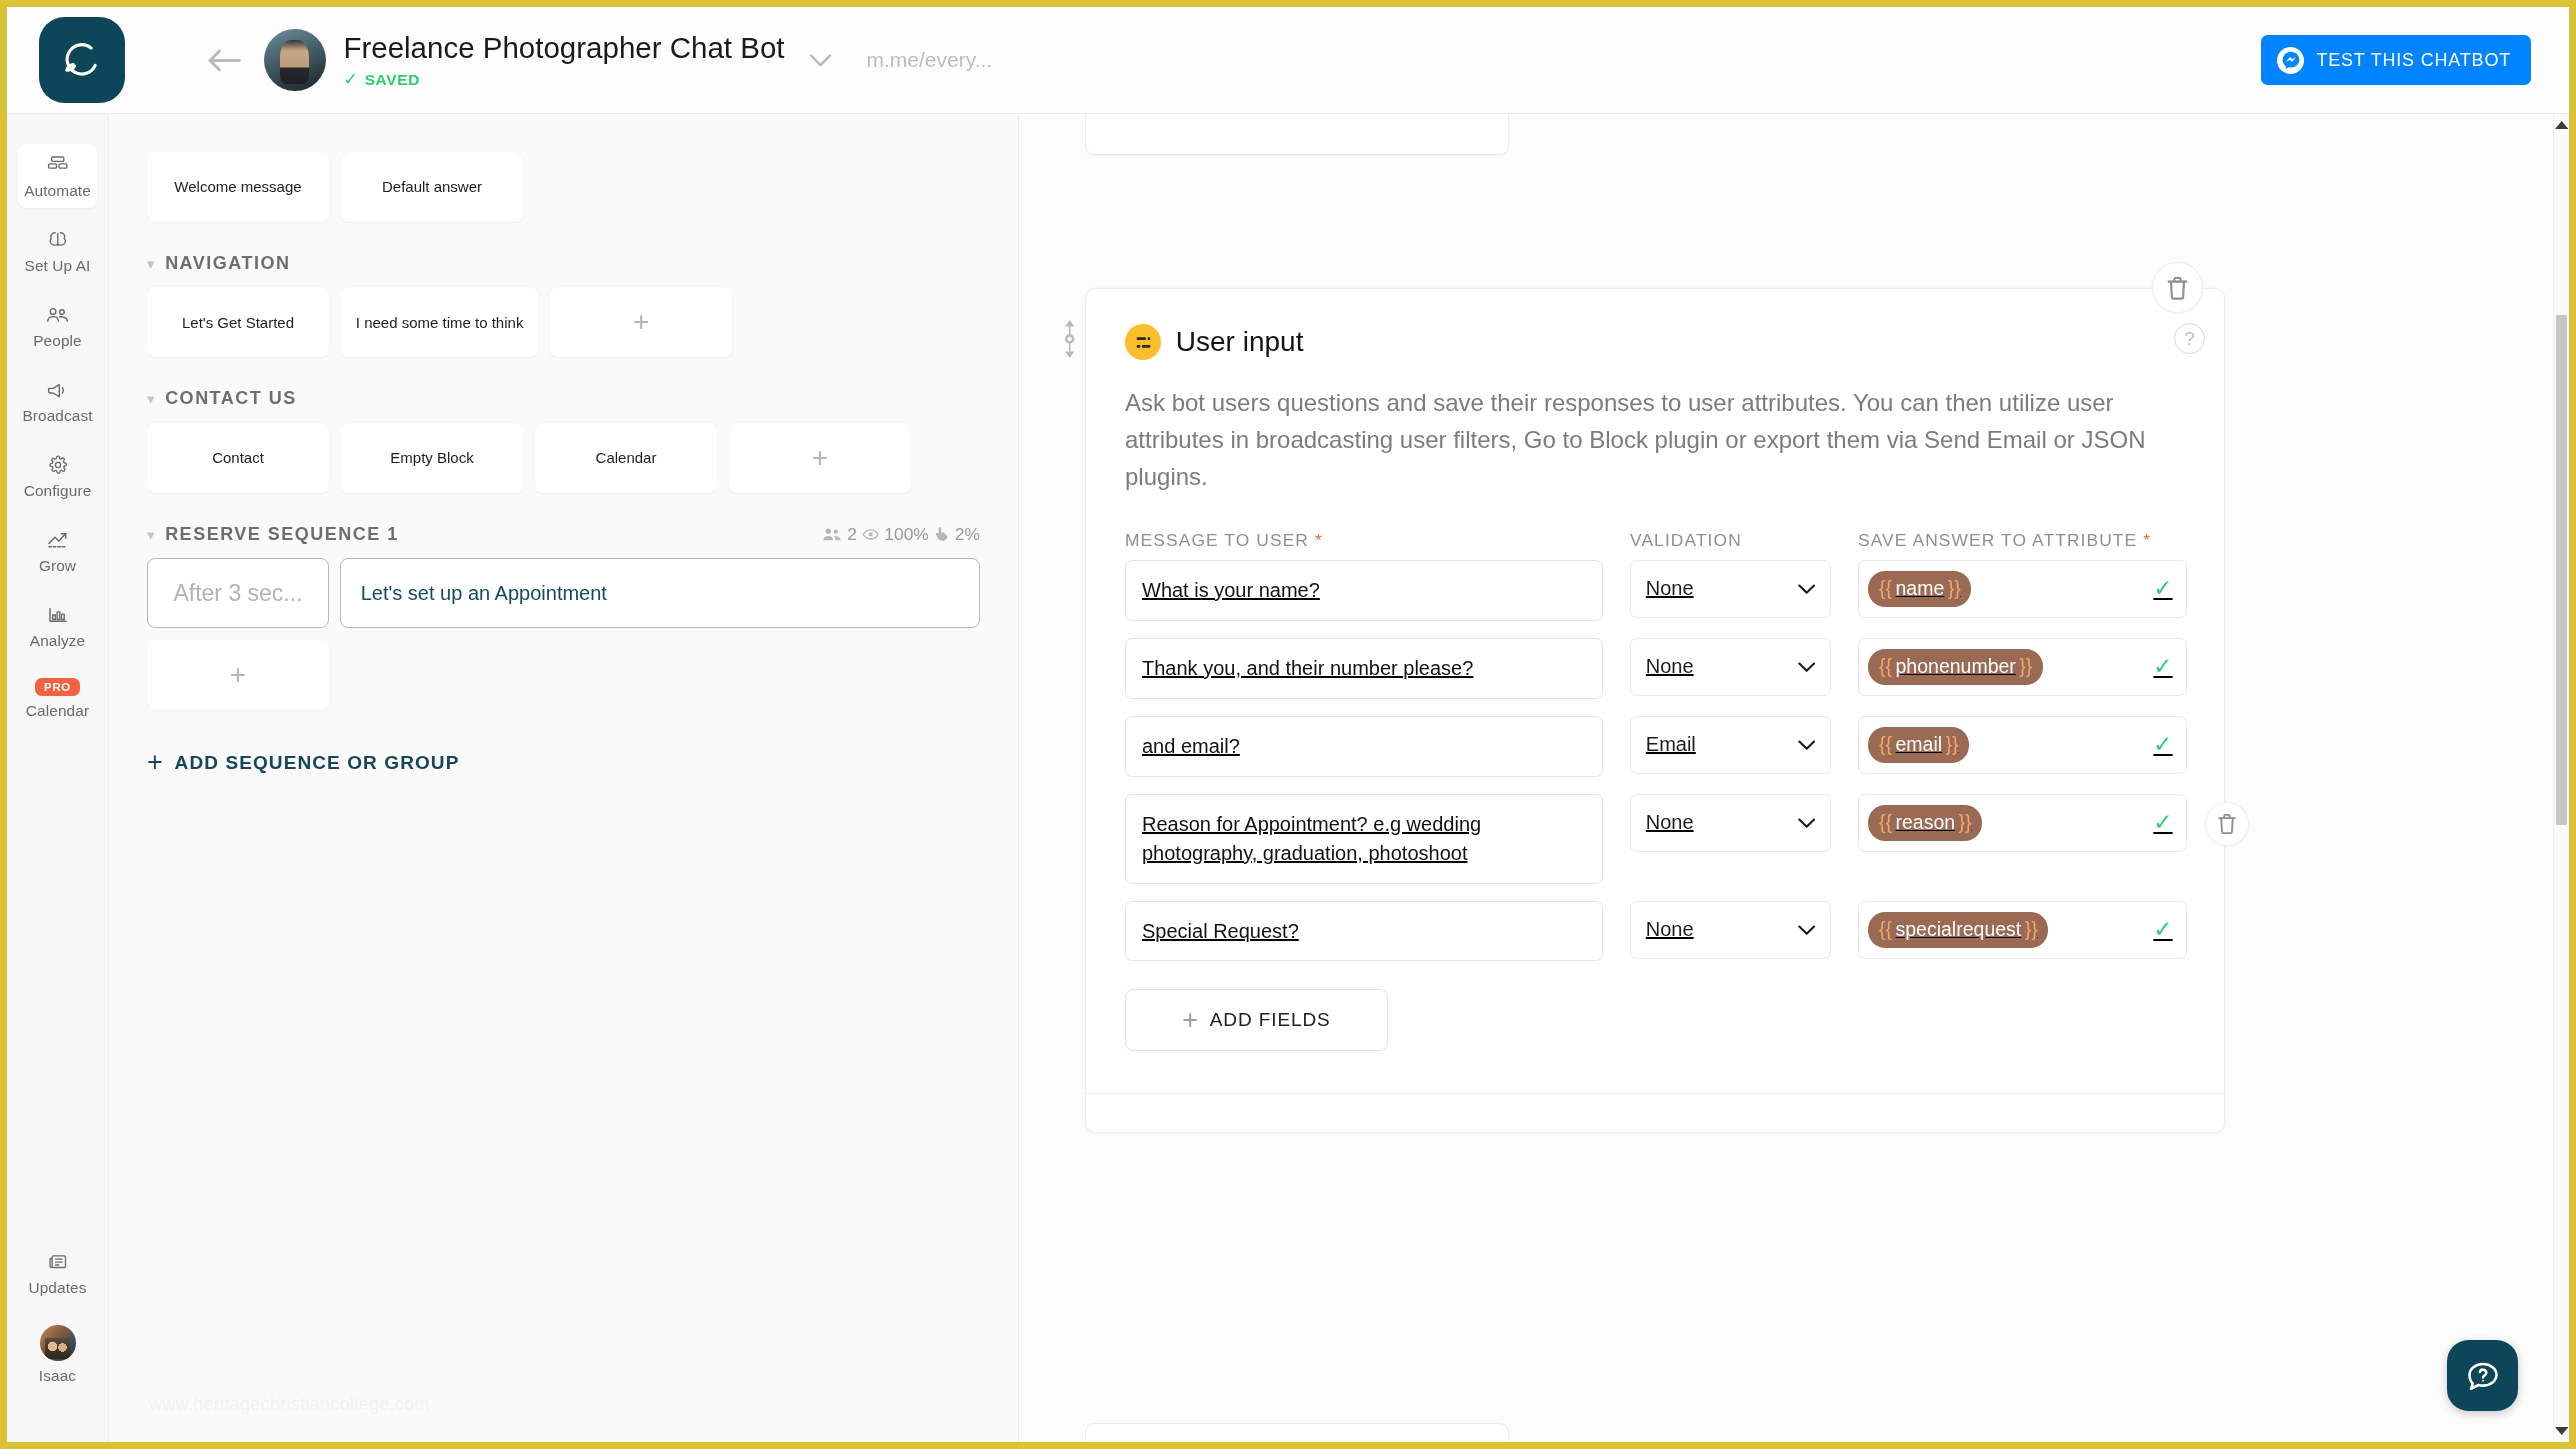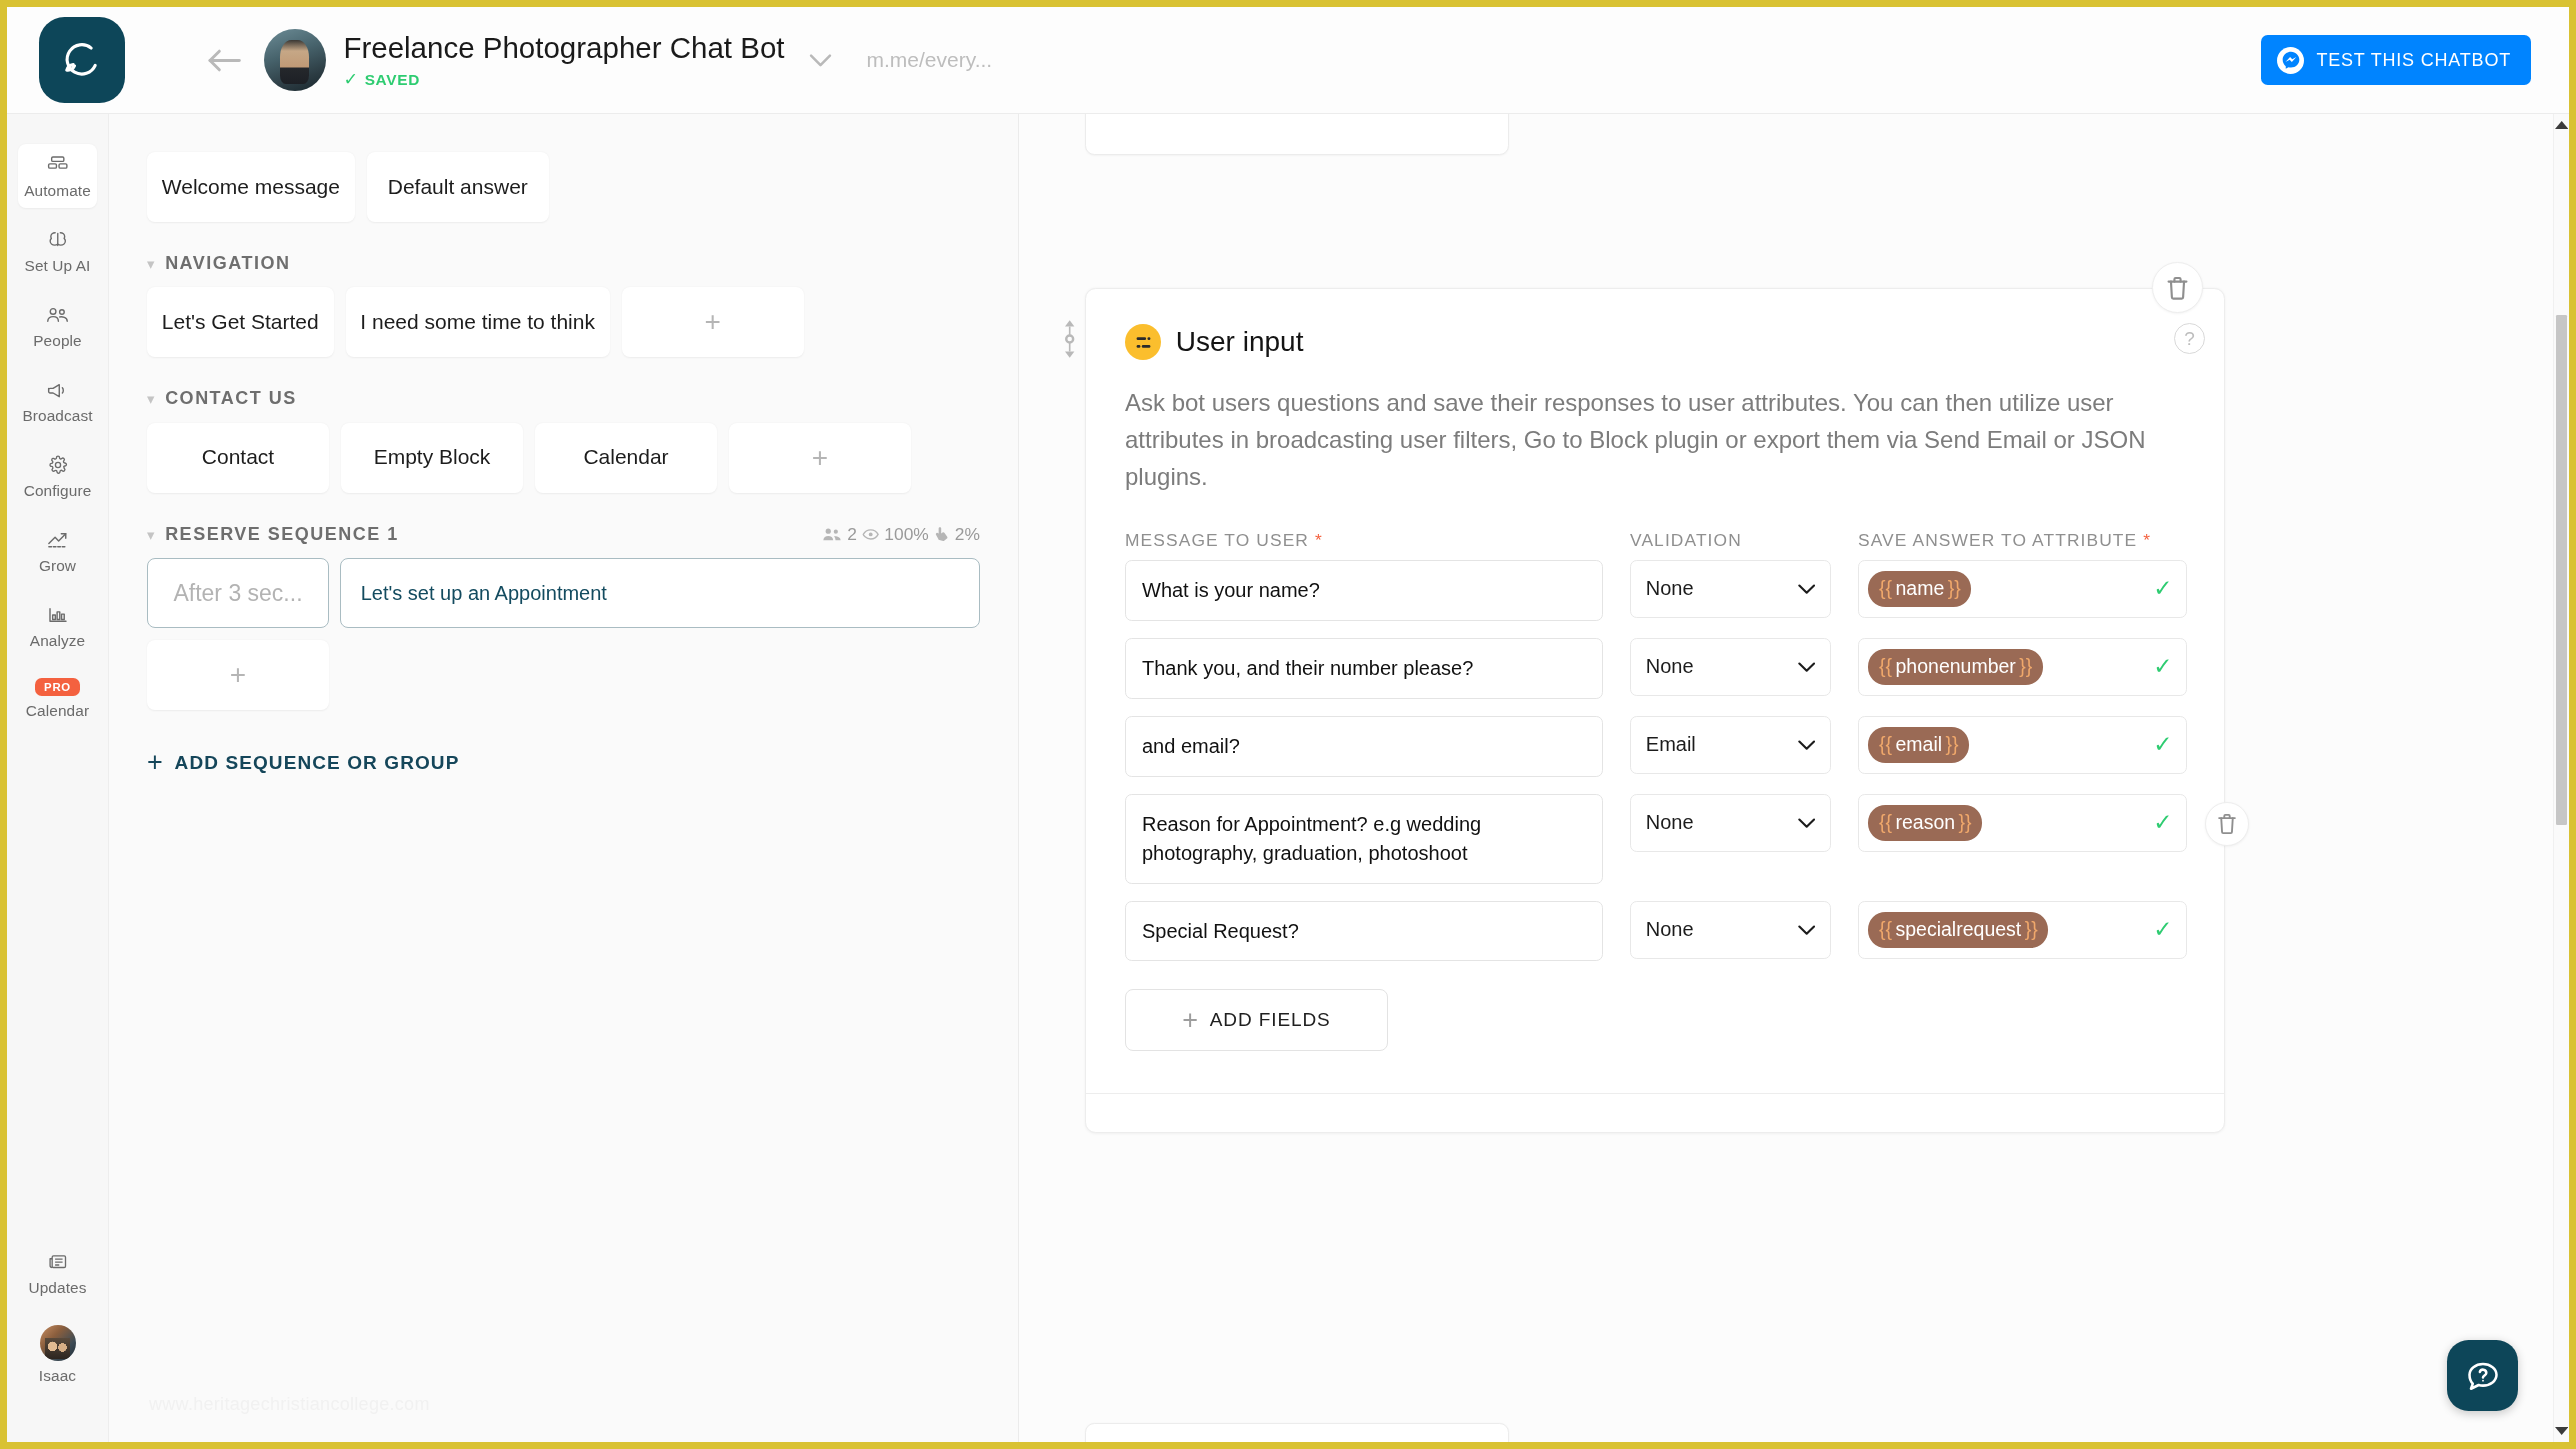--- a/index.html
+++ b/index.html
@@ -105,21 +105,21 @@
     position: absolute; left: 102px; top: 107px; bottom: 0; width: 910px;
     background: #fafafa; border-right: 0.7px solid #ebebeb;
     padding: 38px 0 0 0; overflow: hidden; z-index: 10;
   }
   .chips { display: flex; flex-wrap: wrap; gap: 12px; padding: 0 38px; }
   .chip {
     background: #fff; border-radius: 8px; min-width: 182px; min-height: 70px;
     box-shadow: 0 0.7px 2px rgba(0,0,0,.06);
     display: flex; align-items: center; justify-content: center;
     text-align: center; padding: 9.4px 14.8px; cursor: pointer;
-    font-size: 21px; color: #1d1d1d; line-height: 1.28;
+    font-size: 15px; color: #1d1d1d; line-height: 1.28;
   }
   .chip.plus { color: #b5b5b5; font-size: 28px; font-weight: 300; }
   .chip.plus-wide { min-width: 182px; }
   .grouphead {
     display: flex; align-items: center; padding: 0 38px; margin: 31px 0 13.4px;
   }
   .caret-d { color: #c4c4c4; font-size: 14.8px; margin-right: 10.7px; }
   .grouptitle { font-size: 18px; letter-spacing: 1.5px; color: #6e6e6e; font-weight: 600; }
   .groupstats { margin-left: auto; display:flex; align-items:center; gap: 5.4px; color:#9a9a9a; font-size: 17.4px; }
   .stat { display:flex; align-items:center; gap:4.7px; }
@@ -185,21 +185,21 @@
   .plugin-title { font-size: 28px; color:#141414; }
   .plugin-desc {
     margin-top: 24px; font-size: 24px; line-height: 1.55; color: #7c7c7c; max-width: 1060px;
   }
   .col-heads {
     display: grid; grid-template-columns: 478px 201px 329px;
     column-gap: 27px; margin-top: 34px; margin-bottom: 9.4px;
   }
   .col-head { font-size: 17.4px; letter-spacing: 1.1px; color: #8f8f8f; }
   .req { color: #f4613f; }
-  .field-rows { display: flex; flex-direction: column; gap: 17.4px; }
+  .field-rows { display: flex; flex-direction: column; gap: 17.4px; text-decoration: underline; }
   .field-row {
     display: grid; grid-template-columns: 478px 201px 329px;
     column-gap: 27px; align-items: start; position: relative;
   }
   .msg-input {
     border: 0.7px solid #e4e4e4; border-radius: 6.7px; background:#fff;
     padding: 14.8px 16px; font-size: 20px; color:#111; line-height: 1.45;
     min-height: 58px; cursor: text;
   }
   .validation-select {

